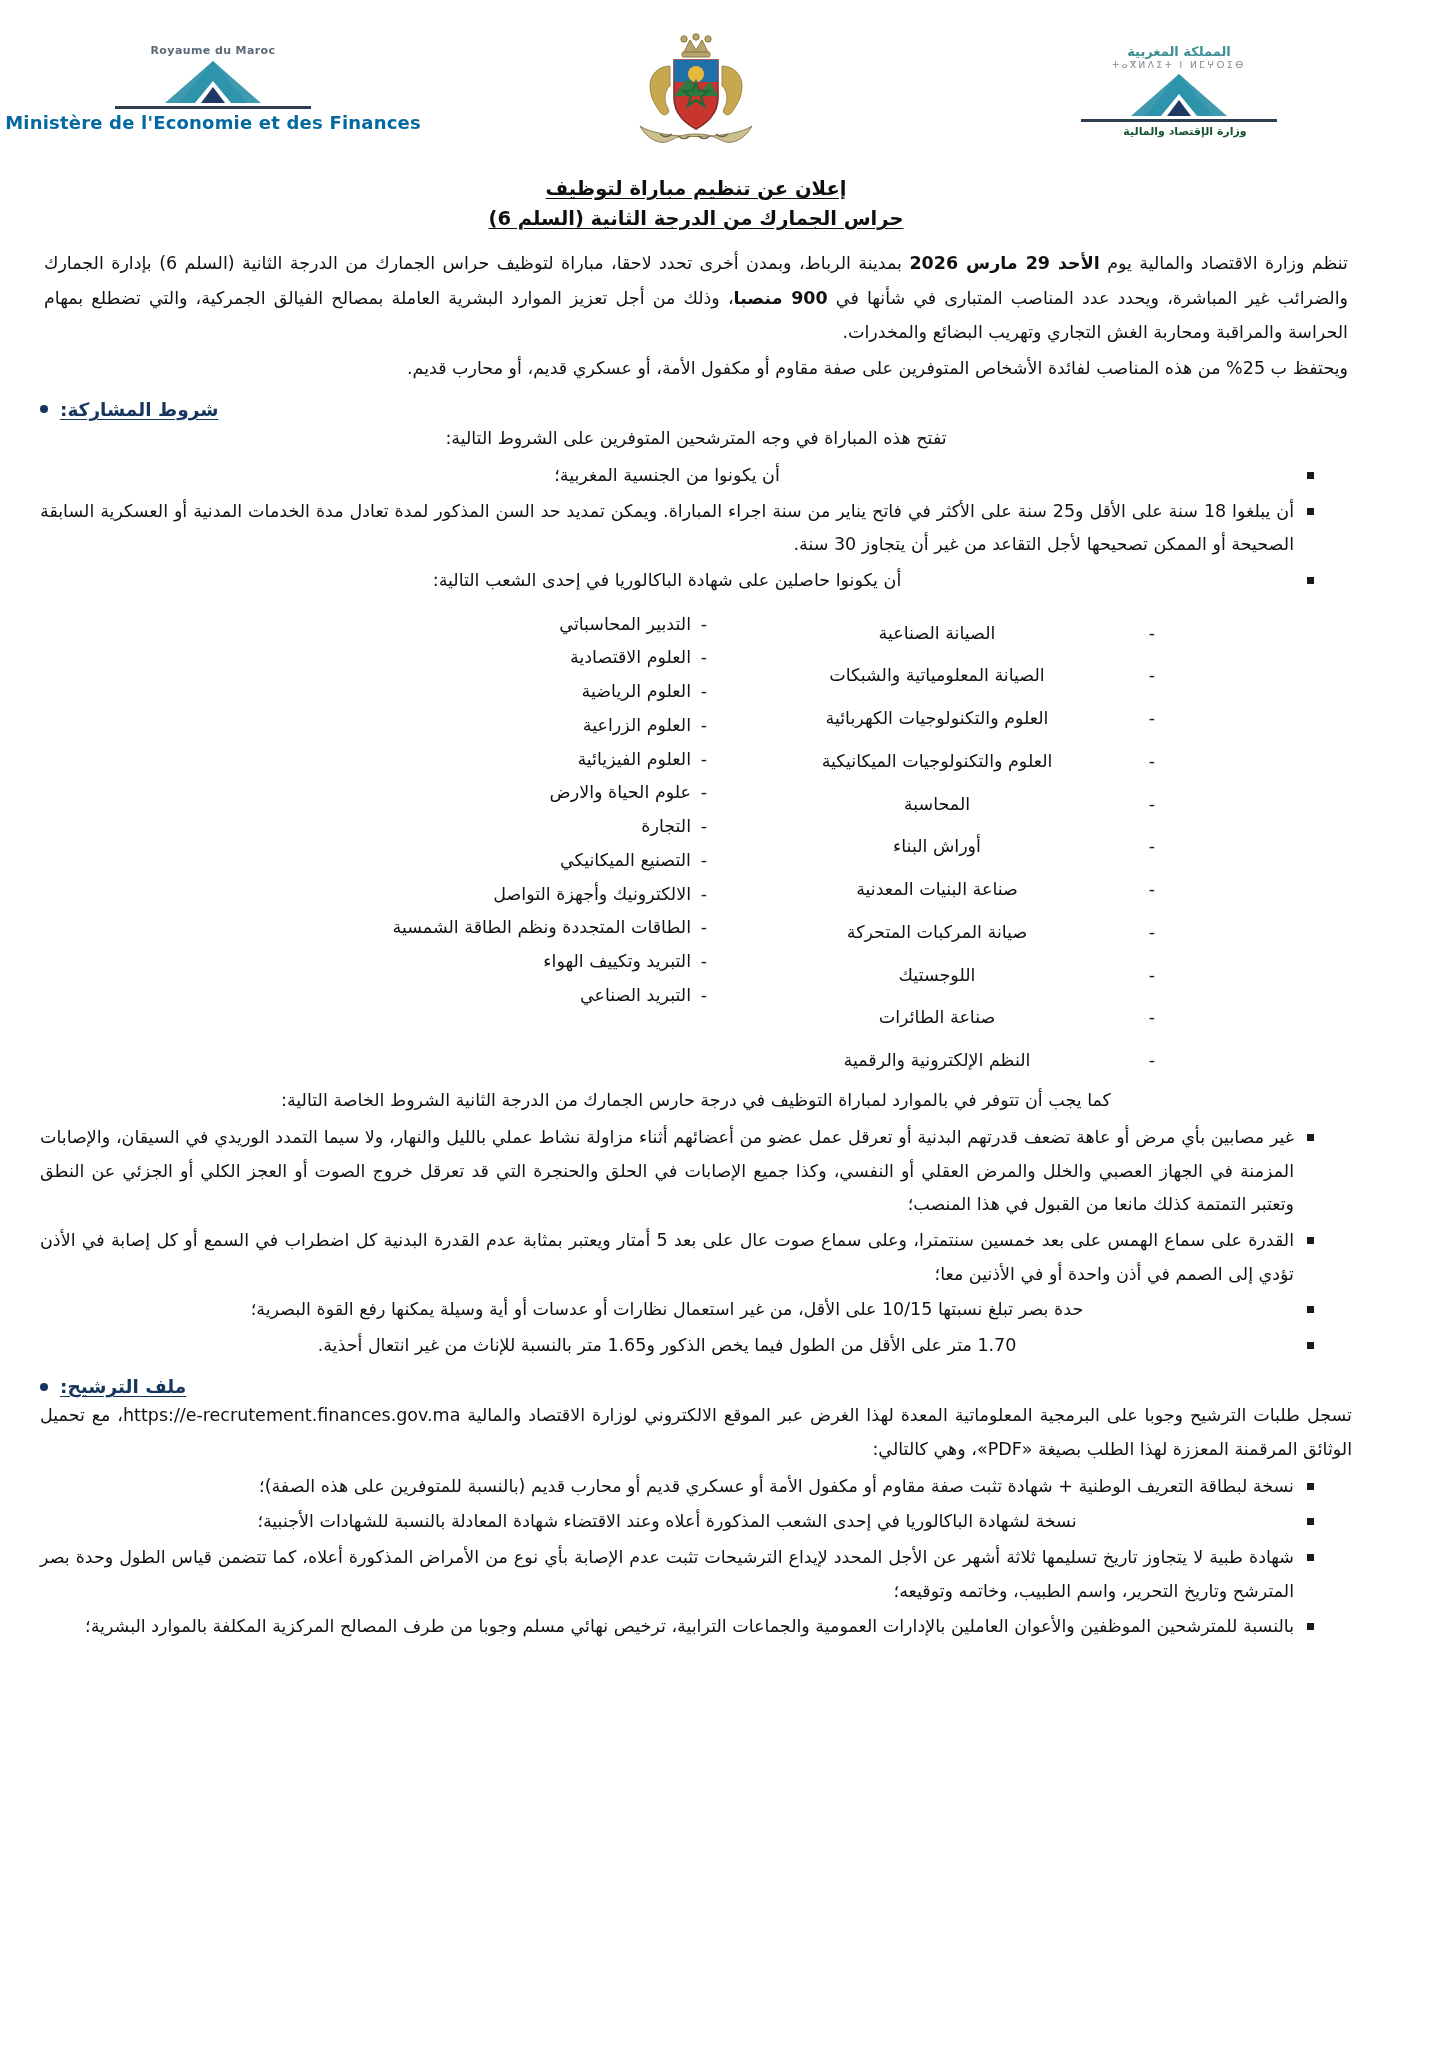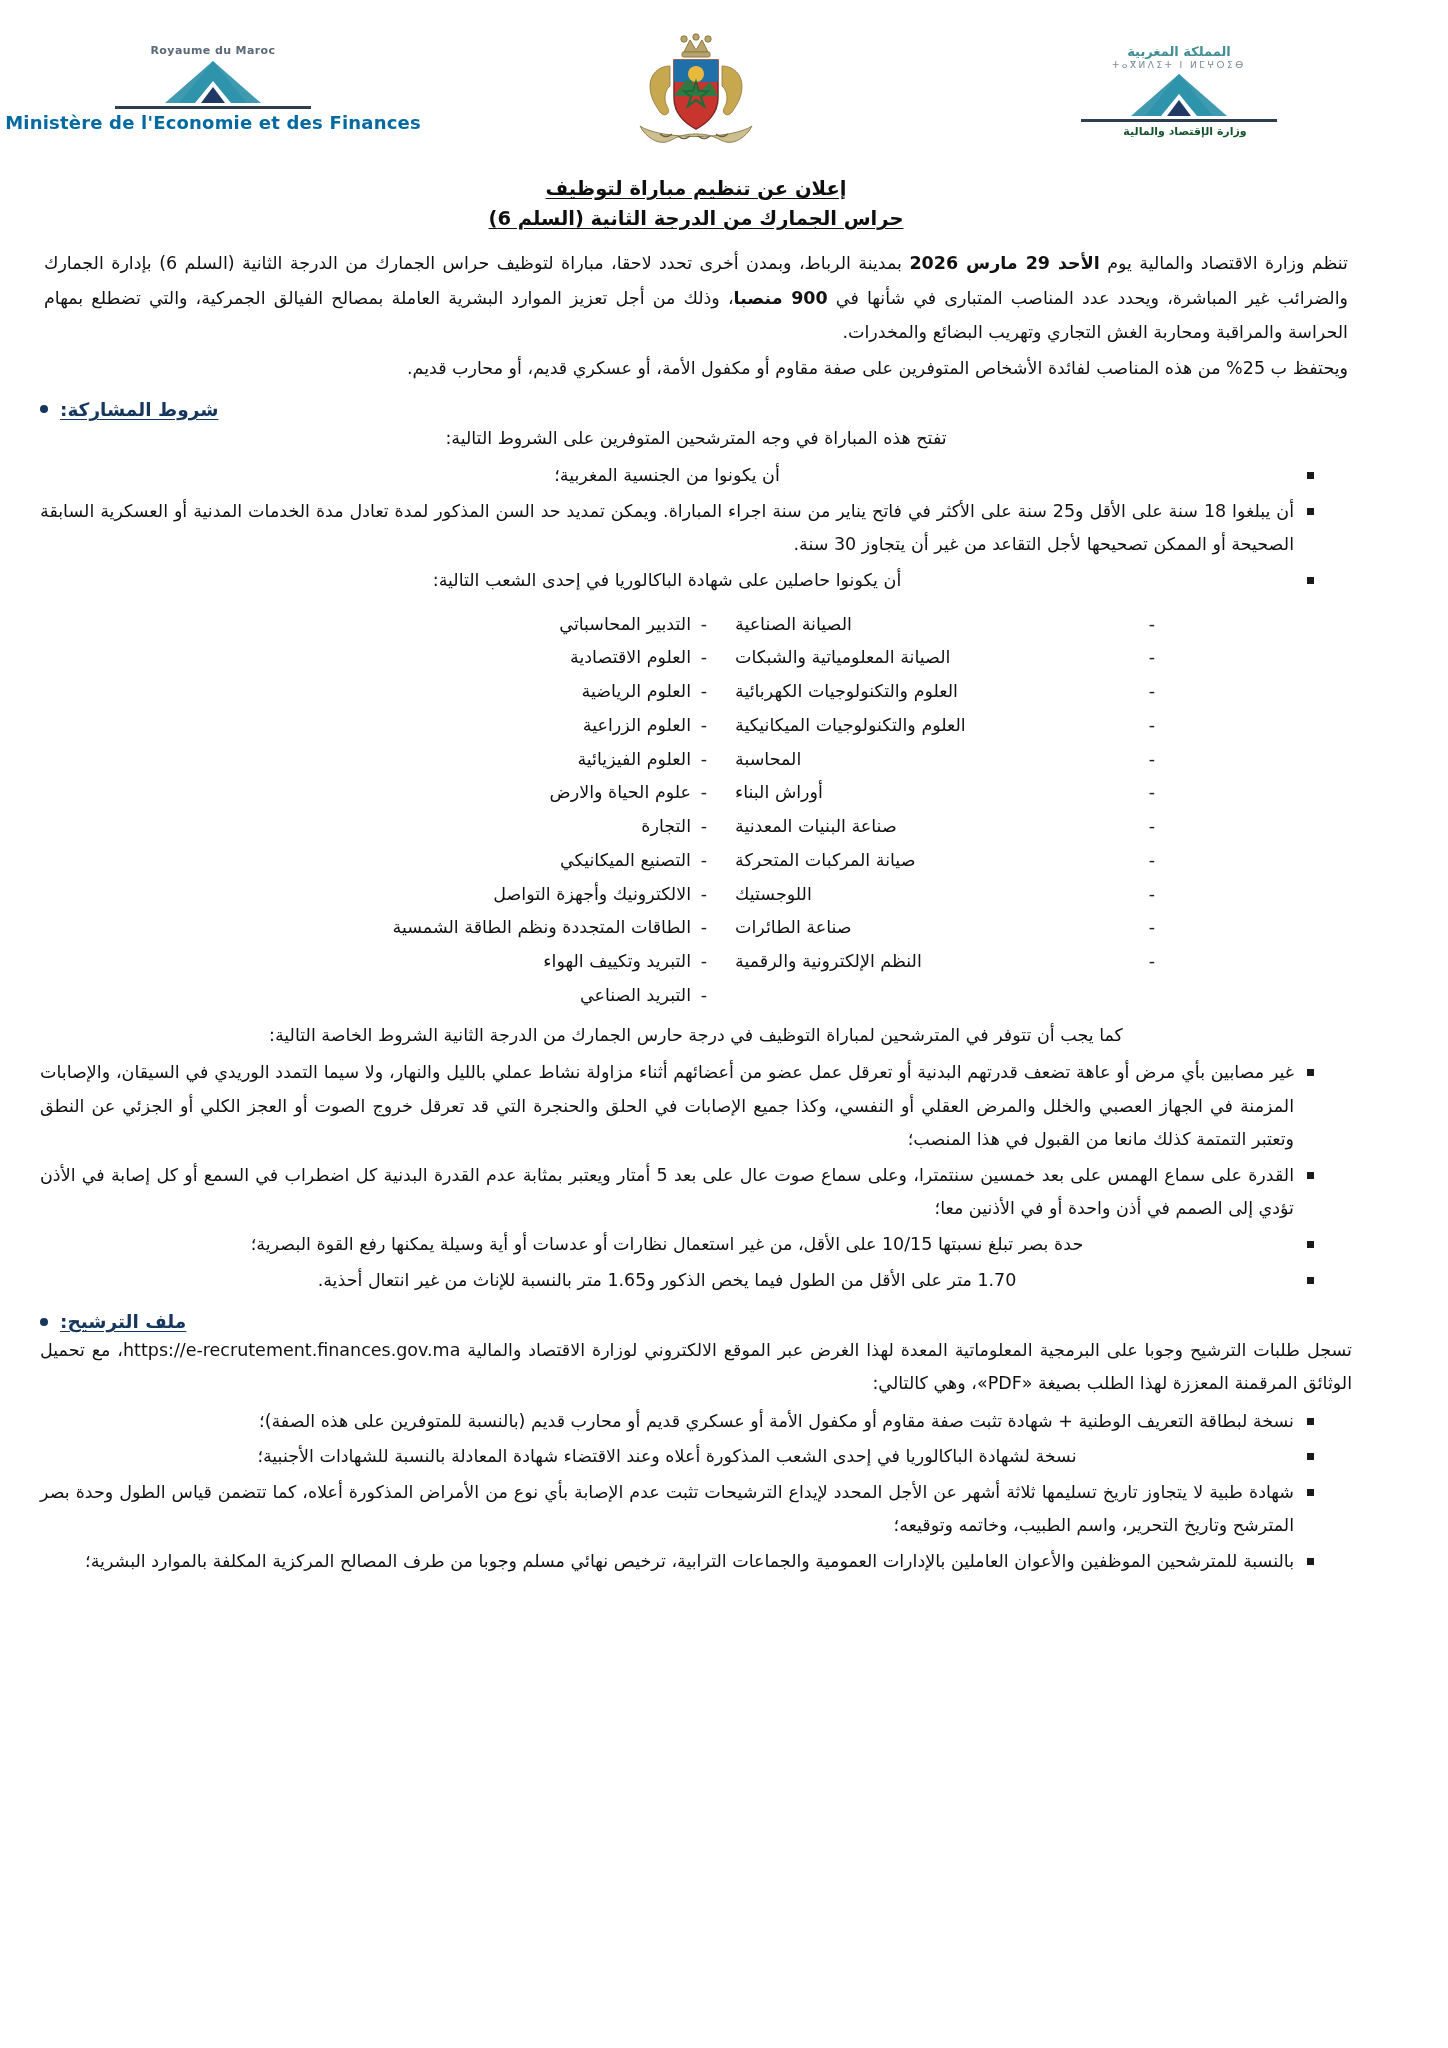--- a/index.html
+++ b/index.html
@@ -217,21 +217,21 @@
   }
   .spec-dash {
     width: 26px;
     flex: 0 0 26px;
     text-align: center;
     color: #1a1a1a;
   }
   .spec-text {
     flex: 1 1 auto;
   }
-  .spec-col.left .spec-text { text-align: left; }
+  .spec-col.left .spec-text { text-align: center; margin-top: 9px; }
 
   .url {
     direction: ltr;
     unicode-bidi: embed;
     display: inline-block;
     font-family: "DejaVu Sans", "Liberation Sans", sans-serif;
   }
 </style>
 </head>
 <body>
@@ -428,21 +428,21 @@
         <span class="spec-dash">-</span>
         <span class="spec-text">التبريد وتكييف الهواء</span>
       </div>
       <div class="spec-item">
         <span class="spec-dash">-</span>
         <span class="spec-text">التبريد الصناعي</span>
       </div>
     </div>
   </div>
 
-  <div class="sub-para">كما يجب أن تتوفر في المترشحين لمباراة التوظيف في درجة حارس الجمارك من الدرجة الثانية الشروط الخاصة التالية:</div>
+  <div class="sub-para">كما يجب أن تتوفر في بالموارد لمباراة التوظيف في درجة حارس الجمارك من الدرجة الثانية الشروط الخاصة التالية:</div>
 
   <ul class="sq">
     <li>غير مصابين بأي مرض أو عاهة تضعف قدرتهم البدنية أو تعرقل عمل عضو من أعضائهم أثناء مزاولة نشاط عملي بالليل والنهار، ولا سيما التمدد الوريدي في السيقان، والإصابات المزمنة في الجهاز العصبي والخلل والمرض العقلي أو النفسي، وكذا جميع الإصابات في الحلق والحنجرة التي قد تعرقل خروج الصوت أو العجز الكلي أو الجزئي عن النطق وتعتبر التمتمة كذلك مانعا من القبول في هذا المنصب؛</li>
     <li>القدرة على سماع الهمس على بعد خمسين سنتمترا، وعلى سماع صوت عال على بعد 5 أمتار ويعتبر بمثابة عدم القدرة البدنية كل اضطراب في السمع أو كل إصابة في الأذن تؤدي إلى الصمم في أذن واحدة أو في الأذنين معا؛</li>
     <li class="center">حدة بصر تبلغ نسبتها 10/15 على الأقل، من غير استعمال نظارات أو عدسات أو أية وسيلة يمكنها رفع القوة البصرية؛</li>
     <li class="center">1.70 متر على الأقل من الطول فيما يخص الذكور و1.65 متر بالنسبة للإناث من غير انتعال أحذية.</li>
   </ul>
 
   <div class="sec-wrap">
     <div class="sec-line">

